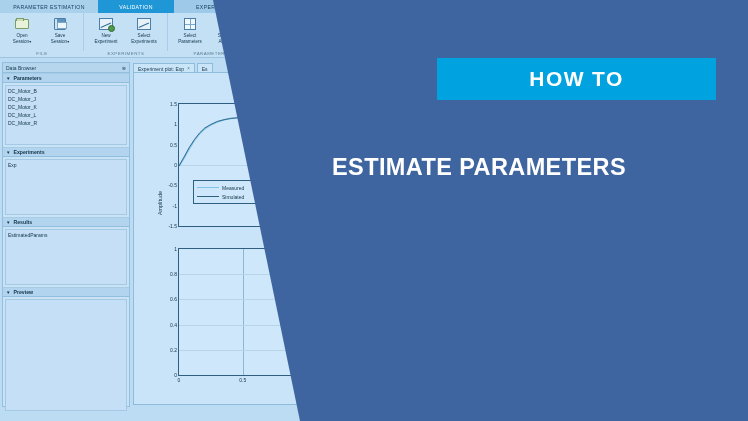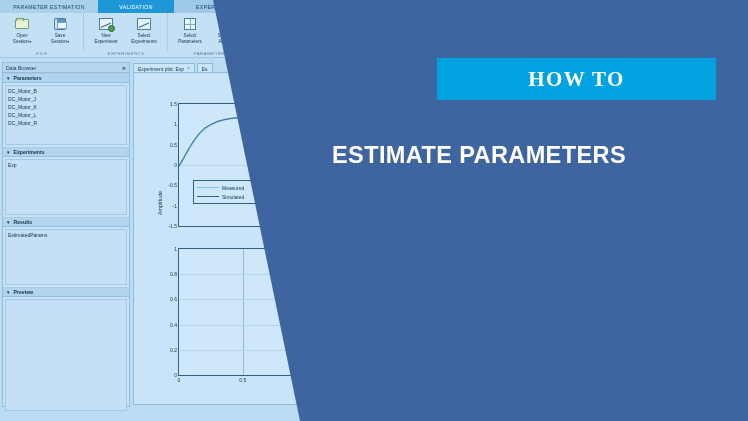--- a/index.html
+++ b/index.html
@@ -194,27 +194,26 @@
   }
   .badge {
     position: absolute; left: 437px; top: 58px;
     width: 279px; height: 42px;
     background: #00a3e0;
     display: flex; align-items: center; justify-content: center;
   }
   .badge-text {
     font-size: 21px; font-weight: bold; color: #ffffff;
     letter-spacing: 1.4px;
-    font-family: Liberation Serif, serif;
   }
   .head1, .head2 {
     position: absolute; color:#ffffff; font-weight: bold;
     font-size: 23.5px; letter-spacing: .4px; white-space: nowrap;
   }
-  .head1 { left: 332px; top: 142px; }
+  .head1 { left: 332px; top: 154px; }
   .head2 { left: 380px; top: 170px; }
 </style>
 </head>
 <body>
 
 <div id="stage">
 
   <div id="app">
 
     <div class="ribbon-tabs">

